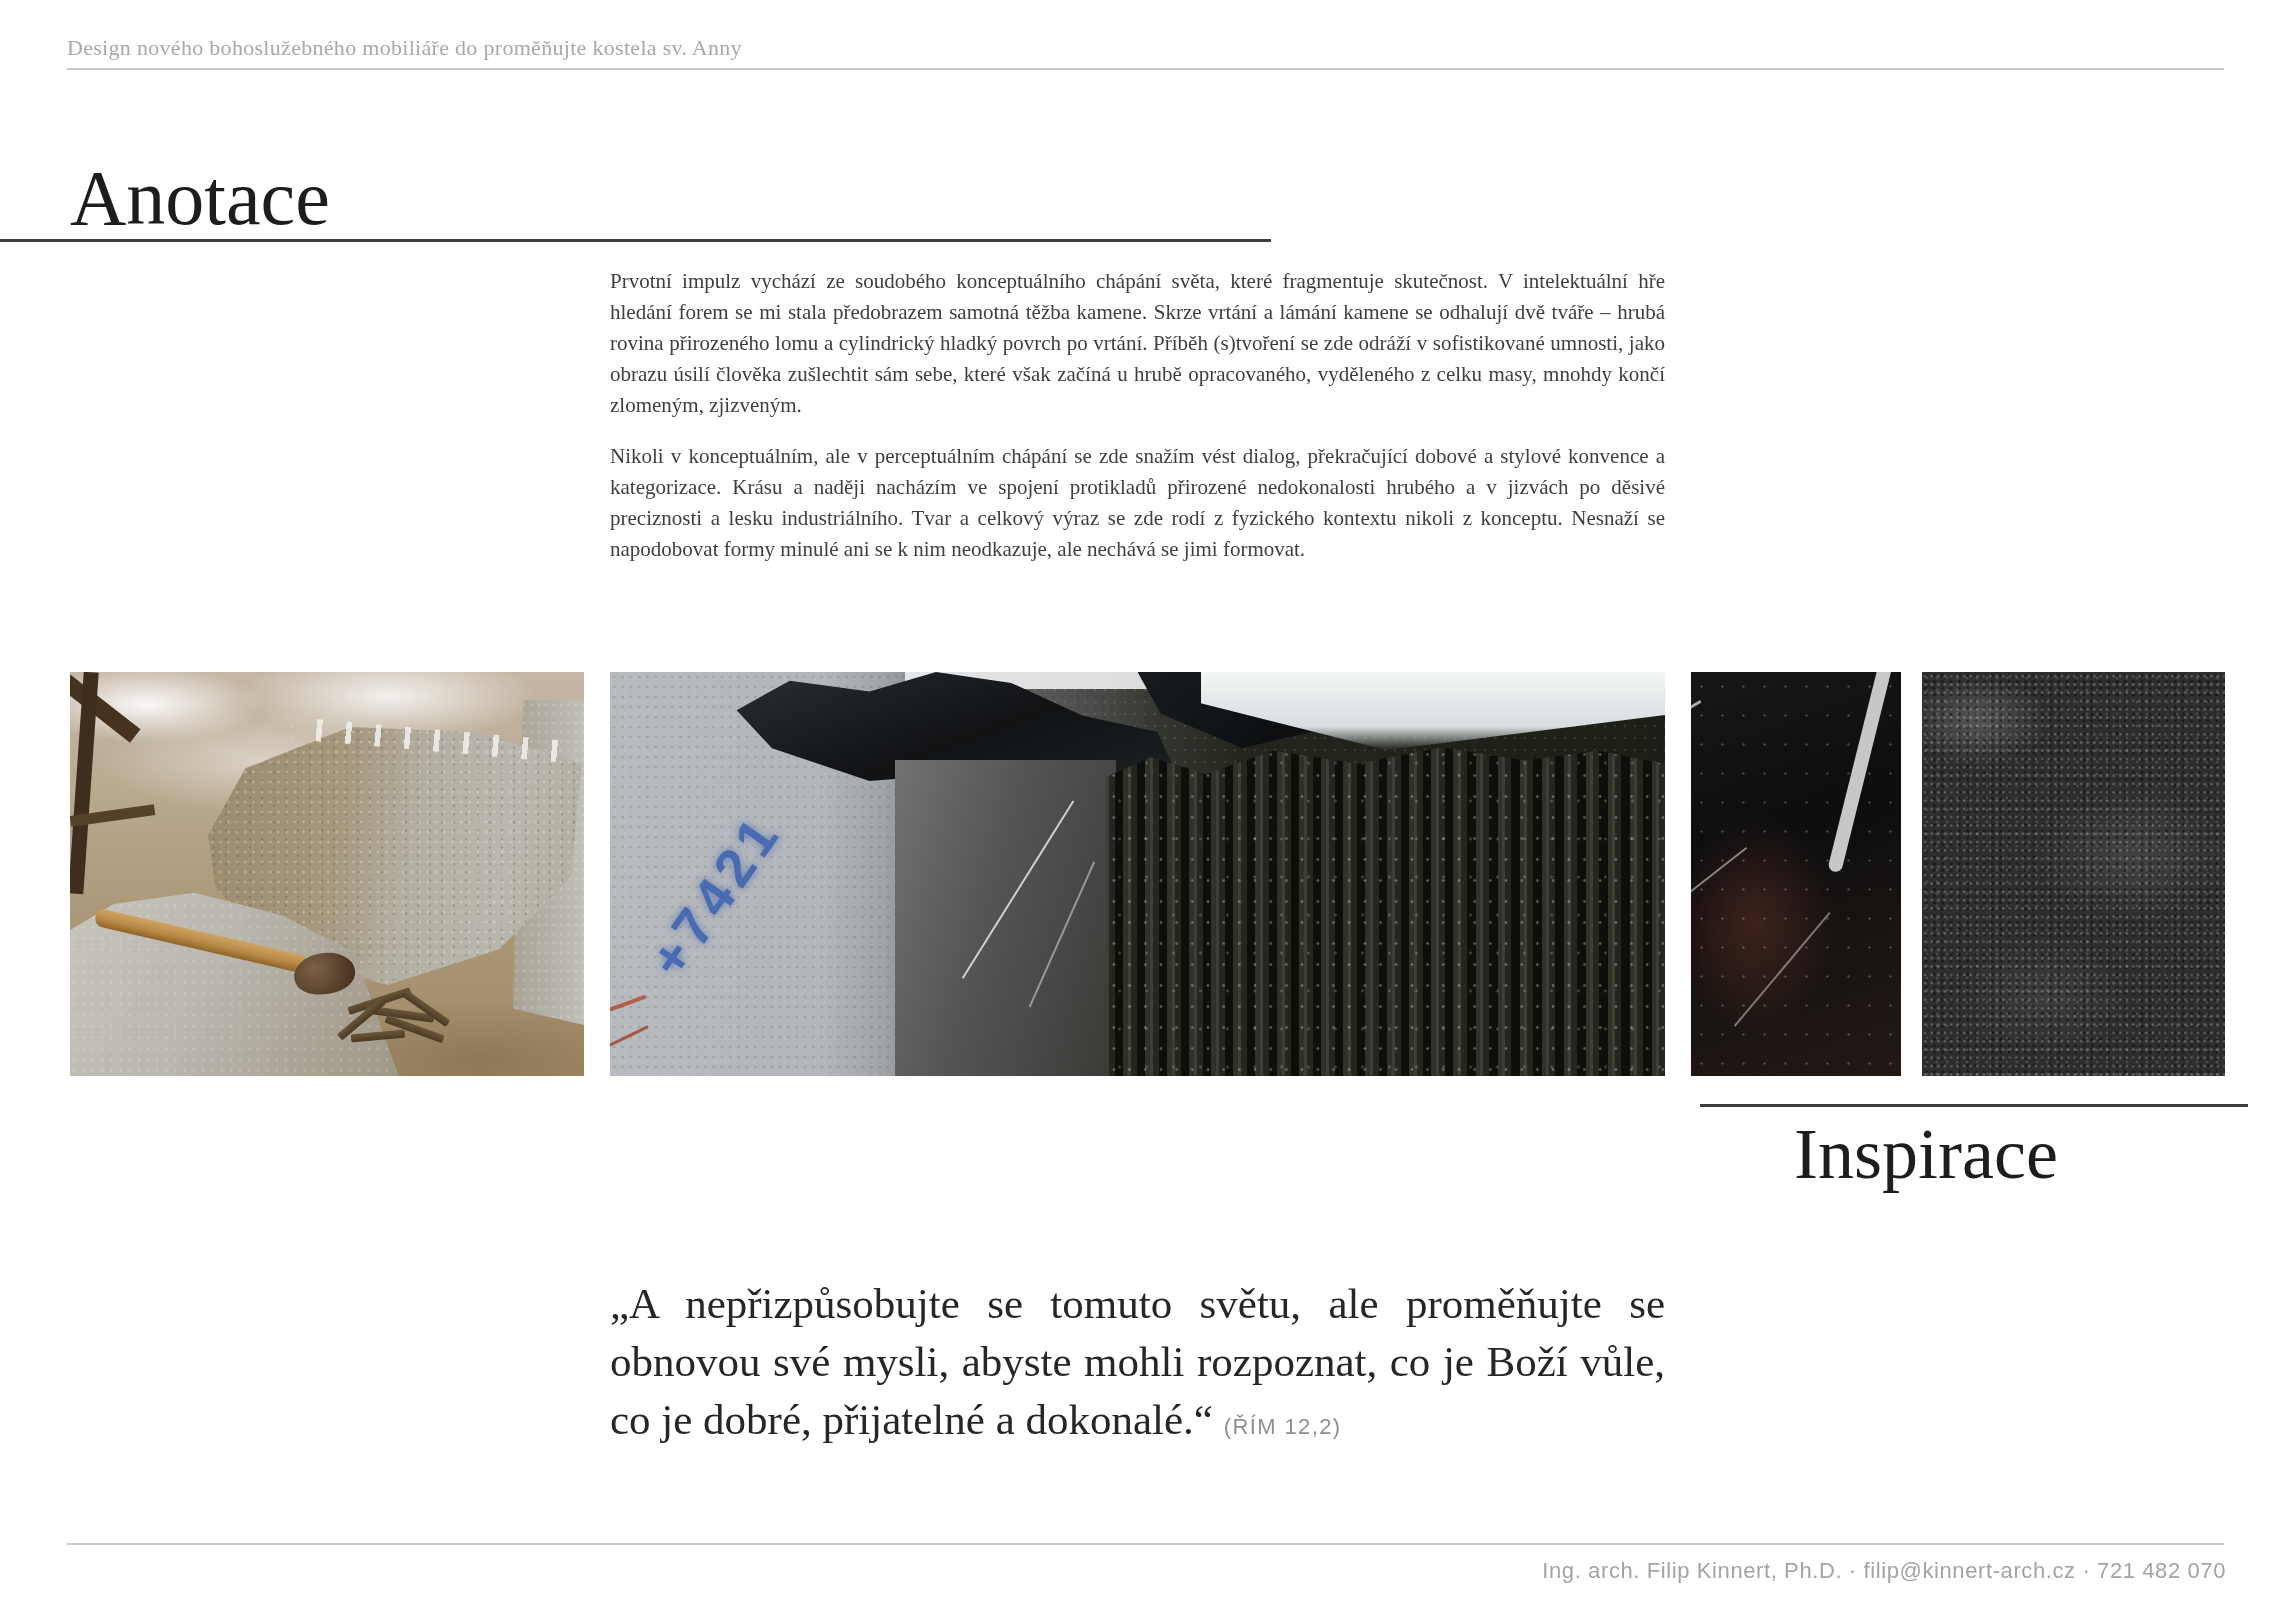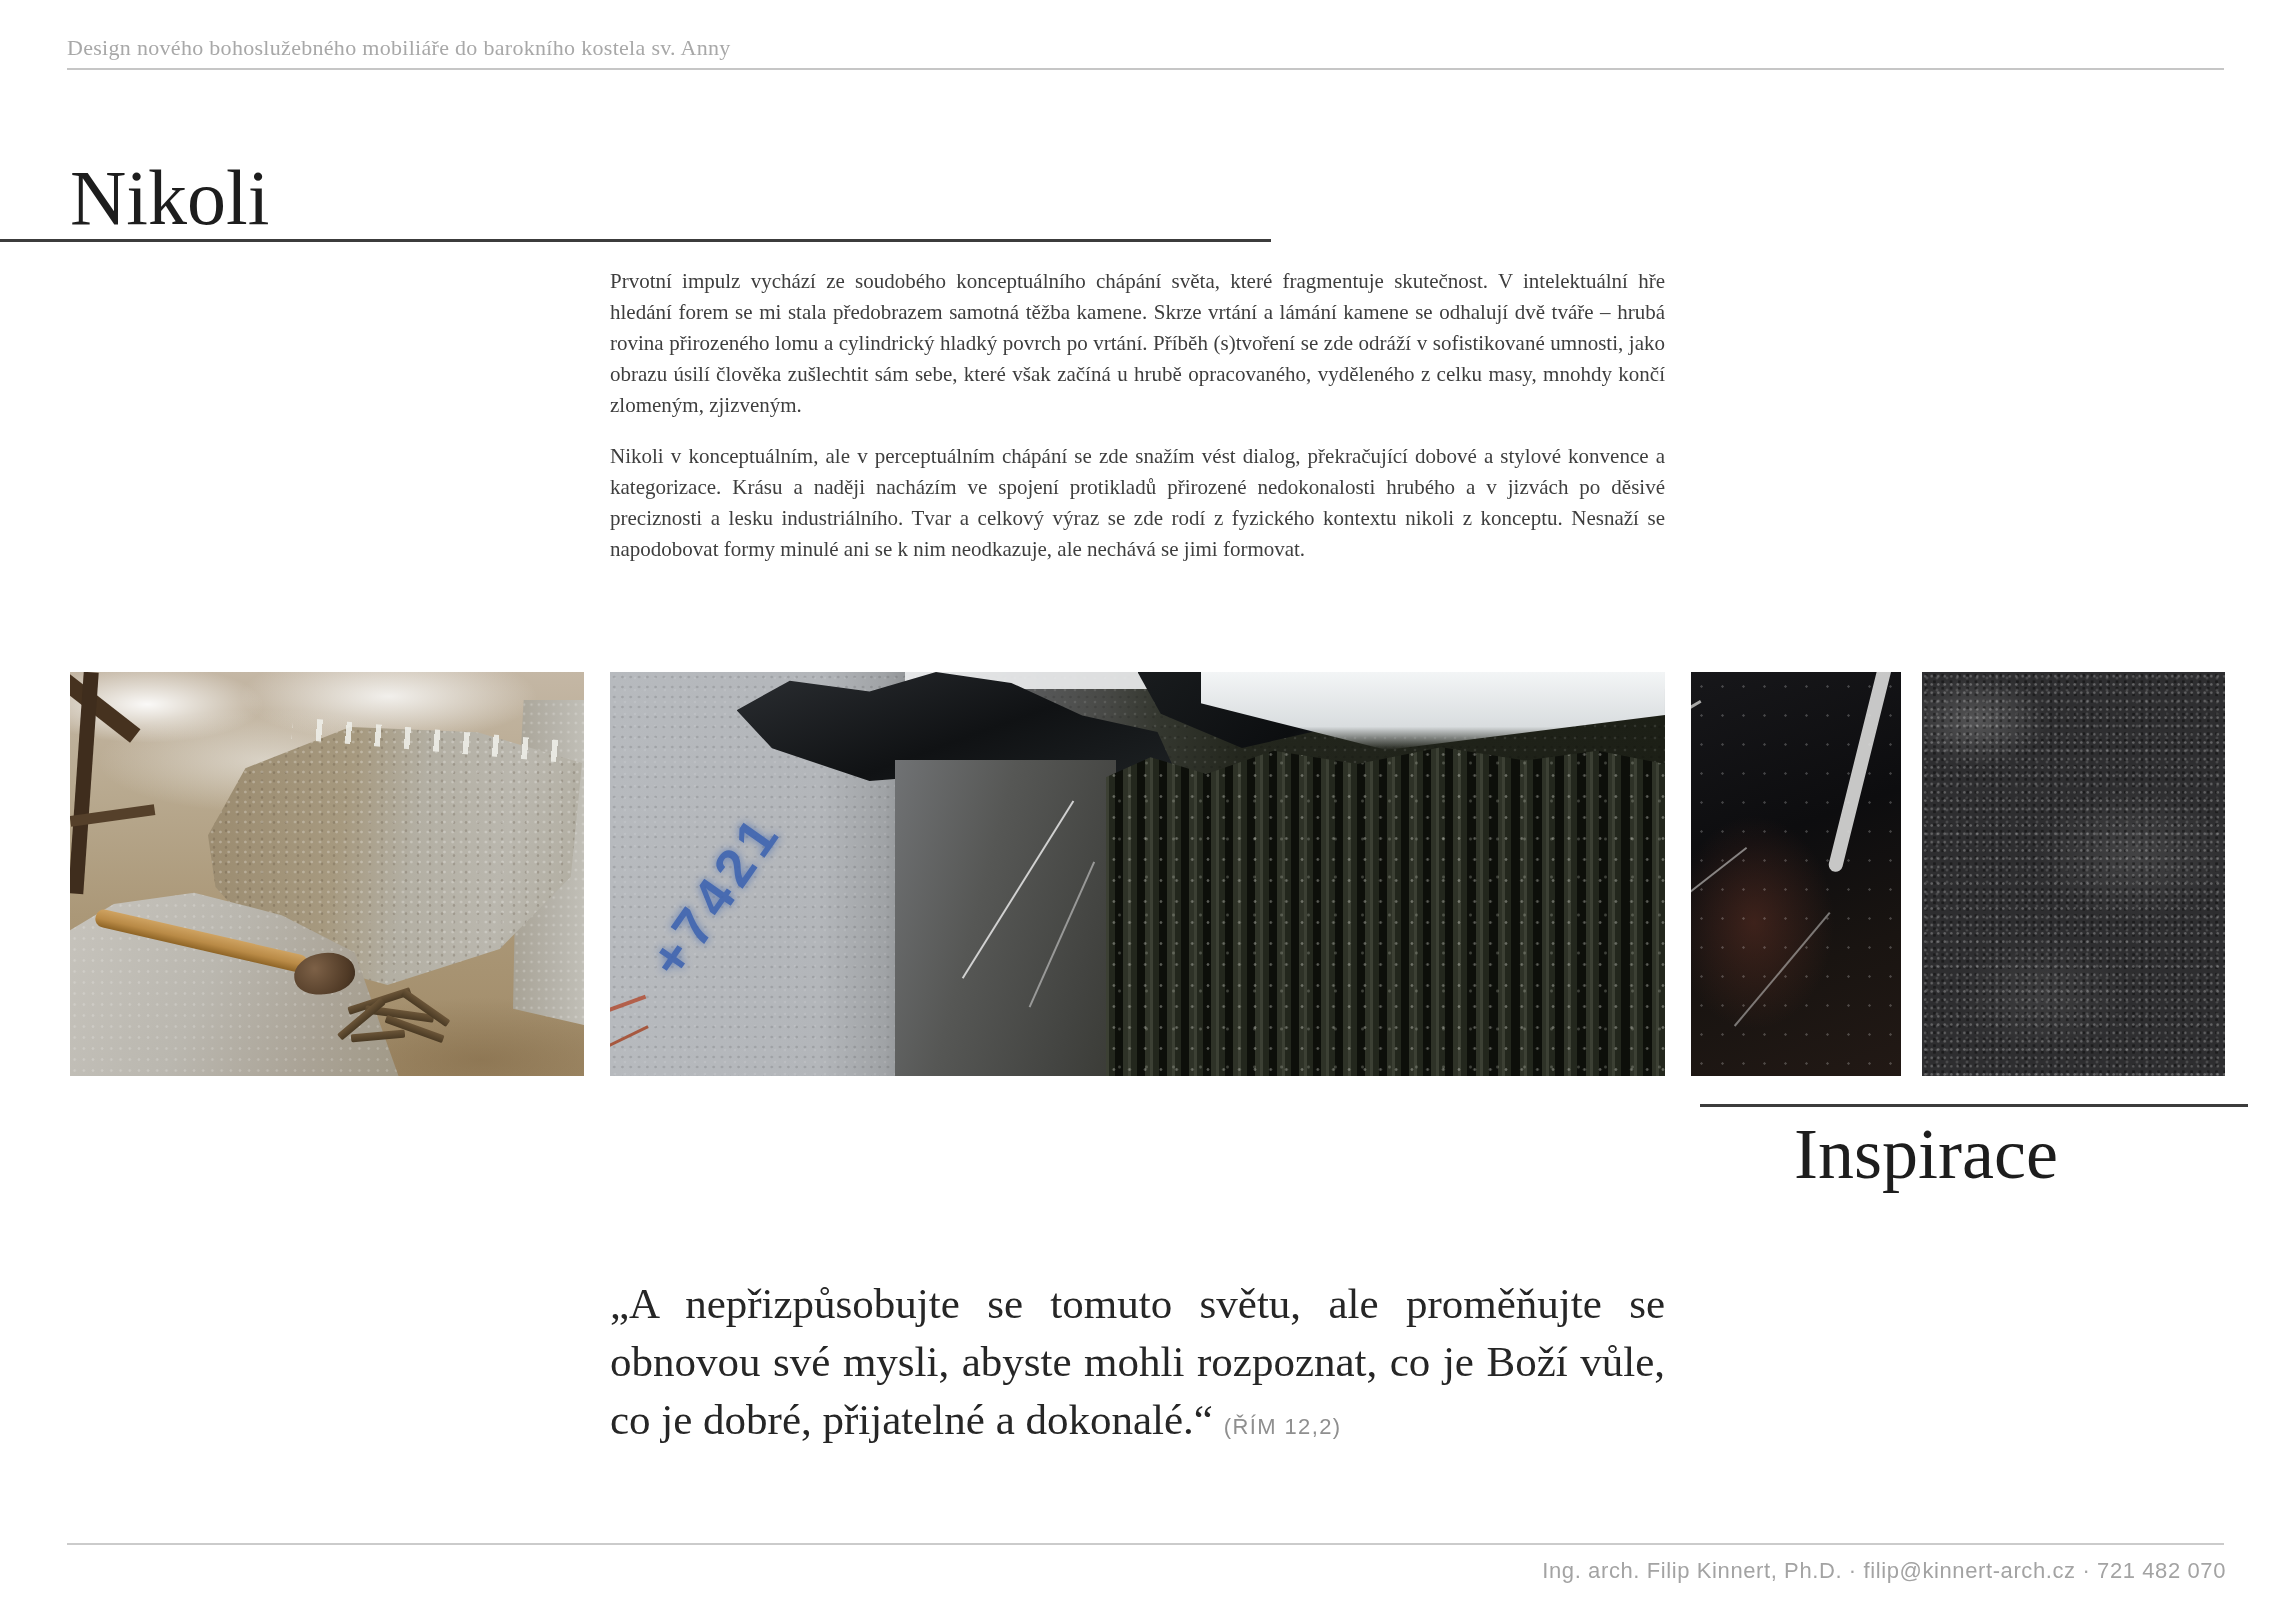--- a/index.html
+++ b/index.html
@@ -138,24 +138,24 @@
     color:#8f8f8f;letter-spacing:1.4px;white-space:nowrap;}
 
   
   .footer-rule{left:67px;top:1543px;width:2157px;height:1.8px;background:#cbcbcb;}
   .footer-credit{right:64px;top:1558px;font-family:"Liberation Sans",sans-serif;
     font-size:22px;letter-spacing:0.6px;color:#a3a3a3;}
 </style>
 </head>
 <body>
 
-<div class="abs header-title">Design nového bohoslužebného mobiliáře do barokního kostela sv. Anny</div>
+<div class="abs header-title">Design nového bohoslužebného mobiliáře do proměňujte kostela sv. Anny</div>
 <div class="abs header-rule"></div>
 
-<h1 class="abs anotace-title" style="margin:0;font-weight:normal;">Nikoli</h1>
+<h1 class="abs anotace-title" style="margin:0;font-weight:normal;">Anotace</h1>
 <div class="abs anotace-rule"></div>
 
 <div class="abs paragraphs">
   <p>Prvotní impulz vychází ze soudobého konceptuálního chápání světa, které fragmentuje skutečnost. V intelektuální hře hledání forem se mi stala předobrazem samotná těžba kamene. Skrze vrtání a lámání kamene se odhalují dvě tváře – hrubá rovina přirozeného lomu a cylindrický hladký povrch po vrtání. Příběh (s)tvoření se zde odráží v sofistikované umnosti, jako obrazu úsilí člověka zušlechtit sám sebe, které však začíná u hrubě opracovaného, vyděleného z celku masy, mnohdy končí zlomeným, zjizveným.</p>
   <p>Nikoli v konceptuálním, ale v perceptuálním chápání se zde snažím vést dialog, překračující dobové a stylové konvence a kategorizace. Krásu a naději nacházím ve spojení protikladů přirozené nedokonalosti hrubého a v jizvách po děsivé preciznosti a lesku industriálního. Tvar a celkový výraz se zde rodí z fyzického kontextu nikoli z konceptu. Nesnaží se napodobovat formy minulé ani se k nim neodkazuje, ale nechává se jimi formovat.</p>
 </div>
 
 <div class="abs photo photo1">
   <div class="trestle-beam"></div>
   <div class="trestle-post"></div>

